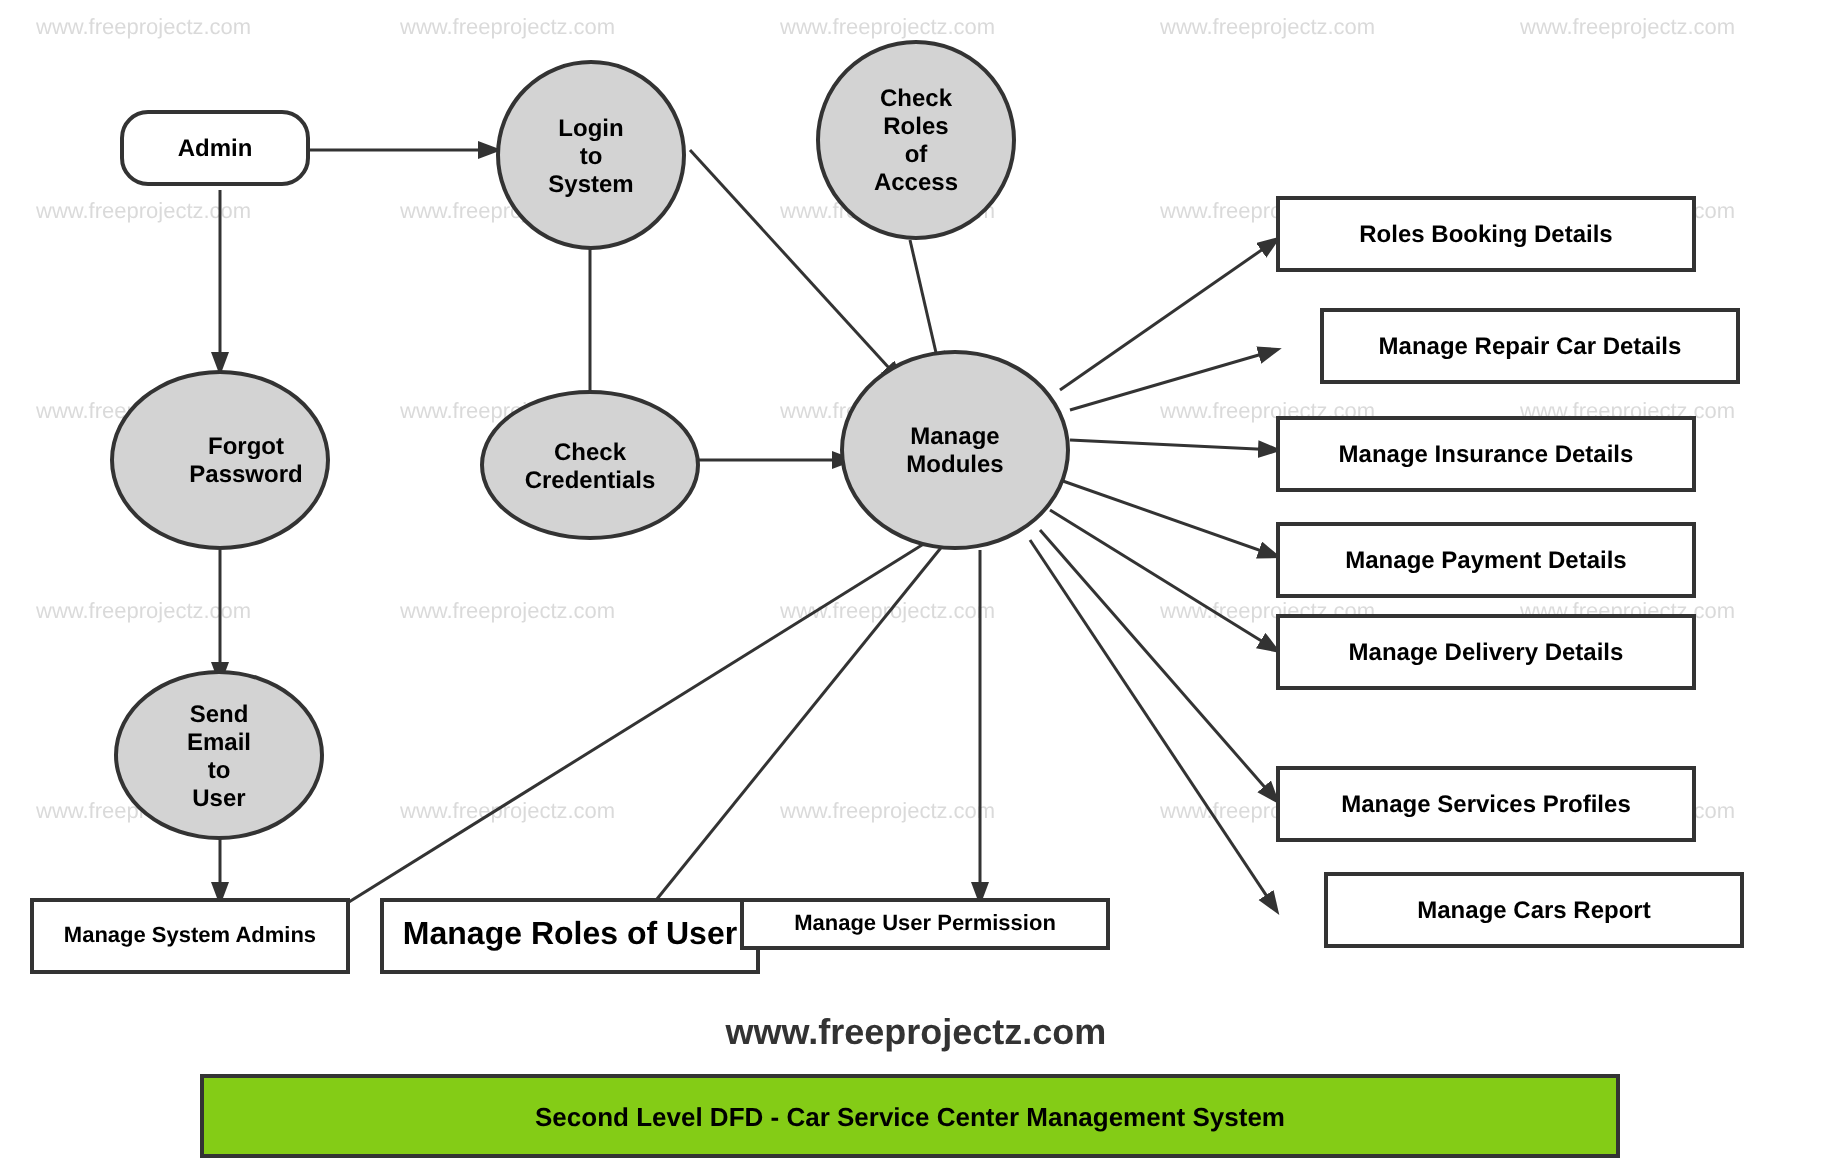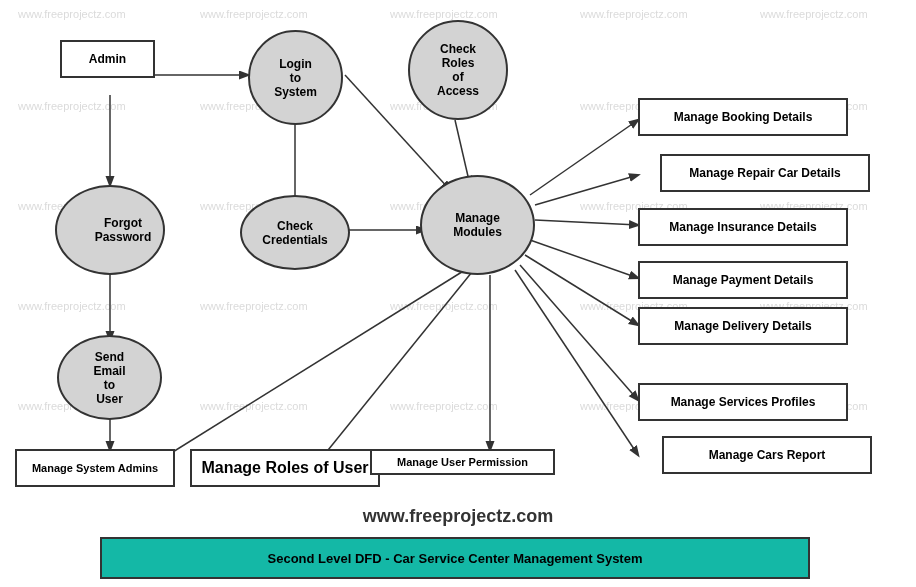--- a/index.html
+++ b/index.html
@@ -69,21 +69,21 @@
       position: absolute;
       text-align: center;
       font-size: 18px;
       font-weight: bold;
       color: #333;
     }
 
     .caption-box {
       position: absolute;
       border: 2px solid #333;
-      background: #14b8a6;
+      background: #84cc16;
       text-align: center;
       font-size: 13px;
       font-weight: bold;
       display: flex;
       align-items: center;
       justify-content: center;
       padding: 6px;
     }
   </style>
 </head>
@@ -158,21 +158,21 @@
 
     <line x1="515" y1="270" x2="638" y2="455" stroke="#333" stroke-width="1.5" marker-end="url(#arrow)"></line>
 
     <line x1="465" y1="270" x2="160" y2="460" stroke="#333" stroke-width="1.5" marker-end="url(#arrow)"></line>
 
     <line x1="472" y1="272" x2="320" y2="460" stroke="#333" stroke-width="1.5" marker-end="url(#arrow)"></line>
 
     <line x1="490" y1="275" x2="490" y2="450" stroke="#333" stroke-width="1.5" marker-end="url(#arrow)"></line>
   </svg>
 
-  <div class="rect-node" style="left:60px; top:40px; width:95px; height:38px;">
+  <div class="rect-node" style="left:60px; top:55px; width:95px; height:38px;border-radius:14px;">
     <span>Admin</span>
   </div>
 
   <div class="circle-node" style="left:248px; top:30px; width:95px; height:95px;">
     <span style="white-space:pre-line;">Login
 to
 System</span>
   </div>
 
   <div class="circle-node" style="left:408px; top:20px; width:100px; height:100px;">
@@ -198,21 +198,21 @@
   </div>
 
   <div class="circle-node" style="left:57px; top:335px; width:105px; height:85px;">
     <span style="white-space:pre-line;">Send
 Email
 to
 User</span>
   </div>
 
   <div class="rect-node" style="left:638px; top:98px; width:210px; height:38px;">
-    <span>Manage Booking Details</span>
+    <span>Roles Booking Details</span>
   </div>
 
   <div class="rect-node" style="left:660px; top:154px; width:210px; height:38px;justify-content:center;">
     <span>Manage Repair  Car  Details</span>
   </div>
 
   <div class="rect-node" style="left:638px; top:208px; width:210px; height:38px;text-align:center;">
     <span>Manage Insurance Details</span>
   </div>
 

